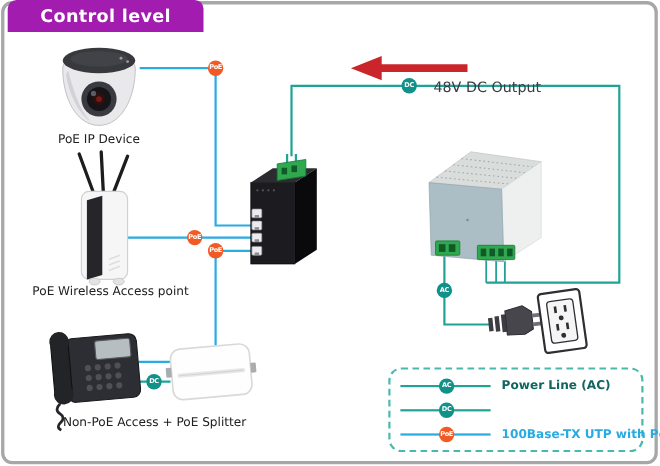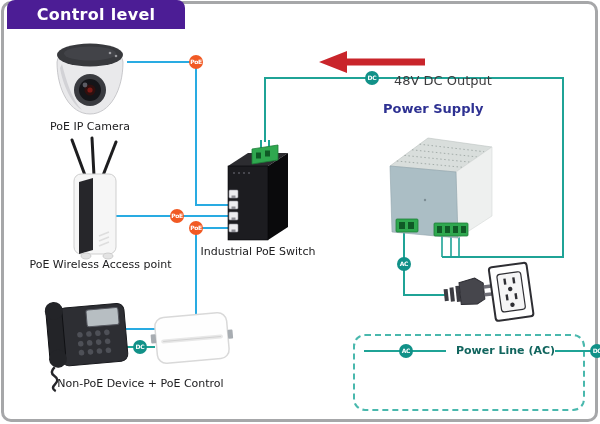--- a/index.html
+++ b/index.html
@@ -1,37 +1,37 @@
 <!DOCTYPE html>
 <html><head>
 <meta charset="utf-8">
 <style>
   html,body{margin:0;padding:0;background:#fff;}
   .stage{position:relative;width:600px;height:424px;background:#fff;overflow:hidden;
          font-family:"DejaVu Sans","Liberation Sans",sans-serif;}
   .frame{position:absolute;left:1px;top:1px;right:2px;bottom:2px;border:3px solid #a6a7a9;
          border-radius:10px;background:#fff;}
-  .header-tab{position:absolute;left:7px;top:0;width:178px;height:29px;background:#4c1d95;
+  .header-tab{position:absolute;left:7px;top:0;width:178px;height:29px;background:#a21caf;
          border-radius:8px 8px 0 0;color:#fff;font-size:16px;font-weight:bold;
          display:flex;align-items:center;justify-content:center;letter-spacing:.3px;z-index:5;}
   svg.canvas{position:absolute;left:0;top:0;z-index:2;}
   .blue{stroke:#29ABE2;stroke-width:2;fill:none;}
   .teal{stroke:#1FA396;stroke-width:2;fill:none;}
   .thin{stroke-width:1.6;}
   .lbl{position:absolute;z-index:4;font-size:11px;color:#202022;text-align:center;}
   .psu-title{position:absolute;z-index:4;font-size:13px;font-weight:bold;color:#2E3192;line-height:1.2;}
   .dc-out{position:absolute;z-index:4;font-size:13px;color:#3c3c3e;margin-top:20px;}
   .badge{position:absolute;z-index:6;width:14px;height:14px;border-radius:50%;color:#fff;
          font-size:6px;font-weight:bold;display:flex;align-items:center;justify-content:center;
          transform:translate(-50%,-50%);letter-spacing:-.3px;line-height:1;}
   .badge.orange{background:#F15A24;}
   .badge.tealbg{background:#119188;}
   .legend{position:absolute;left:353px;top:334px;width:232px;height:77px;z-index:4;
           border:2px dashed #49b8ad;border-radius:12px;box-sizing:border-box;
-          padding:7px 9px;display:flex;flex-direction:row;justify-content:space-between;}
+          padding:7px 9px;display:flex;flex-direction:column;justify-content:space-between;}
   .legend-row{display:flex;align-items:center;height:15px;}
   .legend-line{position:relative;flex:0 0 82px;width:82px;height:2px;}
   .legend-line.power{background:#1FA396;}
   .legend-line.data{background:#29ABE2;}
   .legend-line .badge{left:42px;top:1px;}
   .legend-label{margin-left:10px;font-size:11px;font-weight:bold;white-space:nowrap;}
   .legend-label.power{color:#11655E;}
   .legend-label.data{color:#29ABE2;}
 </style>
 </head>
@@ -172,26 +172,24 @@
       <rect x="499" y="273" width="24" height="38" rx="3" fill="#f5f5f6" stroke="#2e2e33" stroke-width="1.2"></rect>
       <rect x="505" y="278" width="2.4" height="6" fill="#2e2e33"></rect>
       <rect x="514" y="278" width="2.4" height="6" fill="#2e2e33"></rect>
       <circle cx="510.5" cy="289" r="2.2" fill="#2e2e33"></circle>
       <rect x="505" y="294" width="2.4" height="6" fill="#2e2e33"></rect>
       <rect x="514" y="294" width="2.4" height="6" fill="#2e2e33"></rect>
       <circle cx="510.5" cy="305" r="2.2" fill="#2e2e33"></circle>
     </g>
   </svg>
 
-  <div class="lbl" style="left:20px;top:120px;width:140px;">PoE IP Camera</div>
+  <div class="lbl" style="left:20px;top:120px;width:140px;">PoE IP Device</div>
   <div class="lbl" style="left:3px;top:258px;width:195px;">PoE Wireless Access point</div>
-  <div class="lbl" style="left:188px;top:245px;width:140px;">Industrial PoE Switch</div>
-  <div class="lbl" style="left:43px;top:377px;width:195px;">Non-PoE Device + PoE Control</div>
+  <div class="lbl" style="left:43px;top:377px;width:195px;">Non-PoE Access + PoE Splitter</div>
   <div class="psu-title" style="left:383px;top:101px;width:160px;">
-    <div>Power Supply</div>
   </div>
   <div class="dc-out" style="left:394px;top:53px;">48V DC Output</div>
 
   <div class="badge orange" style="left:196px;top:62px;">PoE</div>
   <div class="badge orange" style="left:177px;top:216px;">PoE</div>
   <div class="badge orange" style="left:196px;top:228px;">PoE</div>
   <div class="badge tealbg" style="left:372px;top:78px;">DC</div>
   <div class="badge tealbg" style="left:404px;top:264px;">AC</div>
   <div class="badge tealbg" style="left:140px;top:347px;">DC</div>
 

